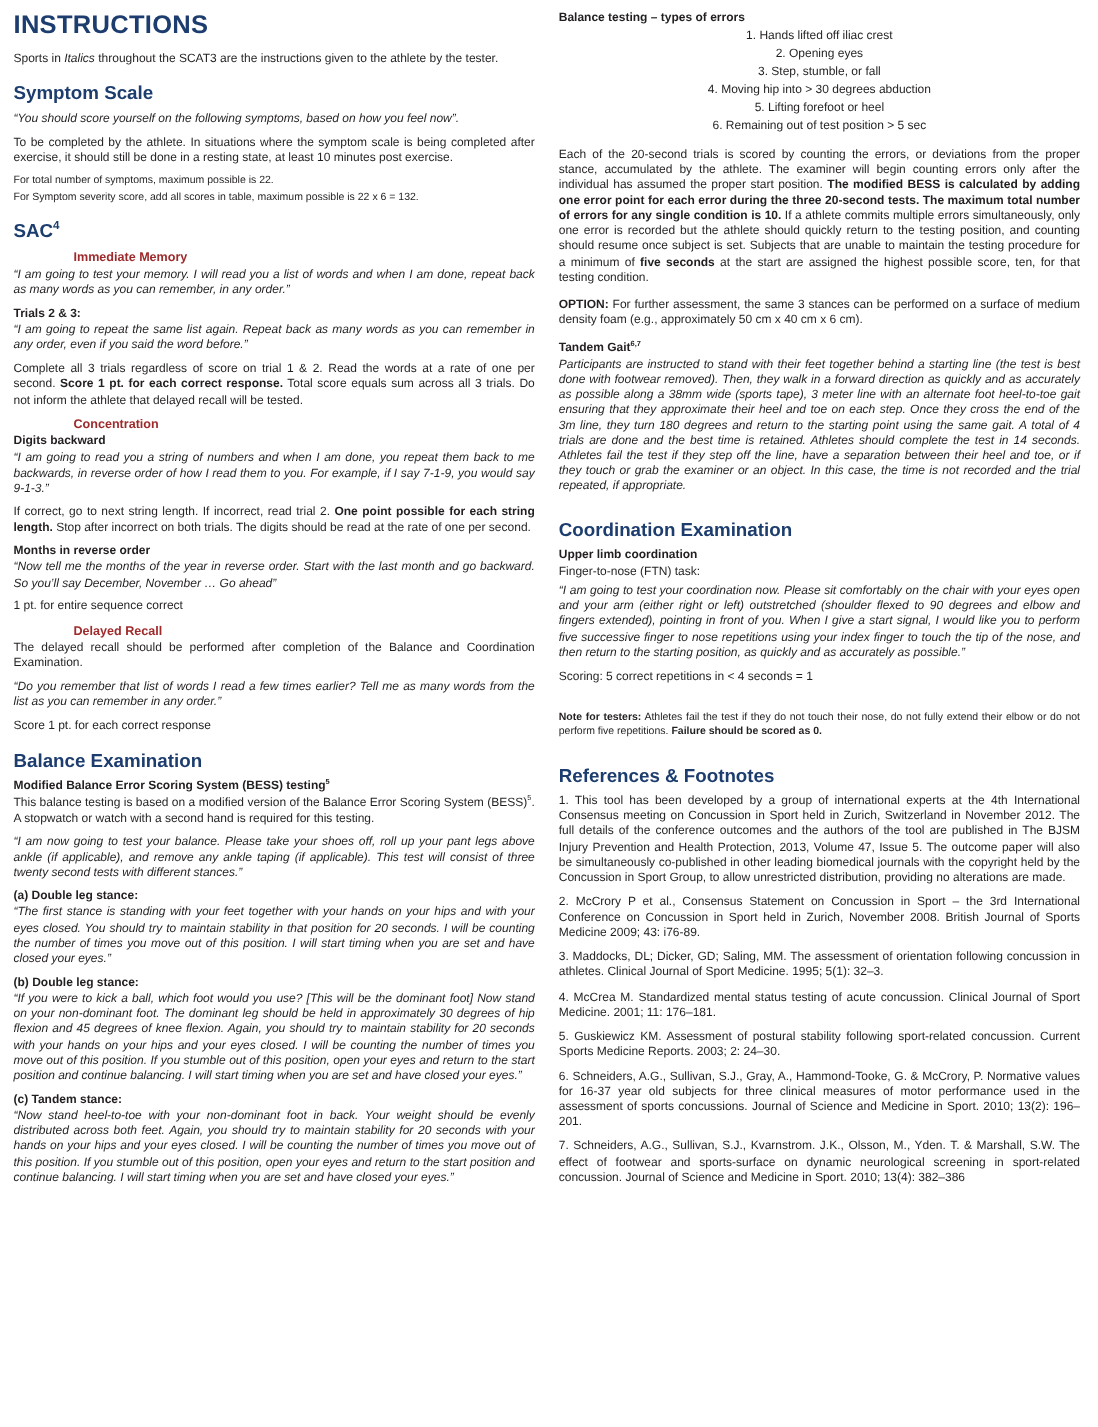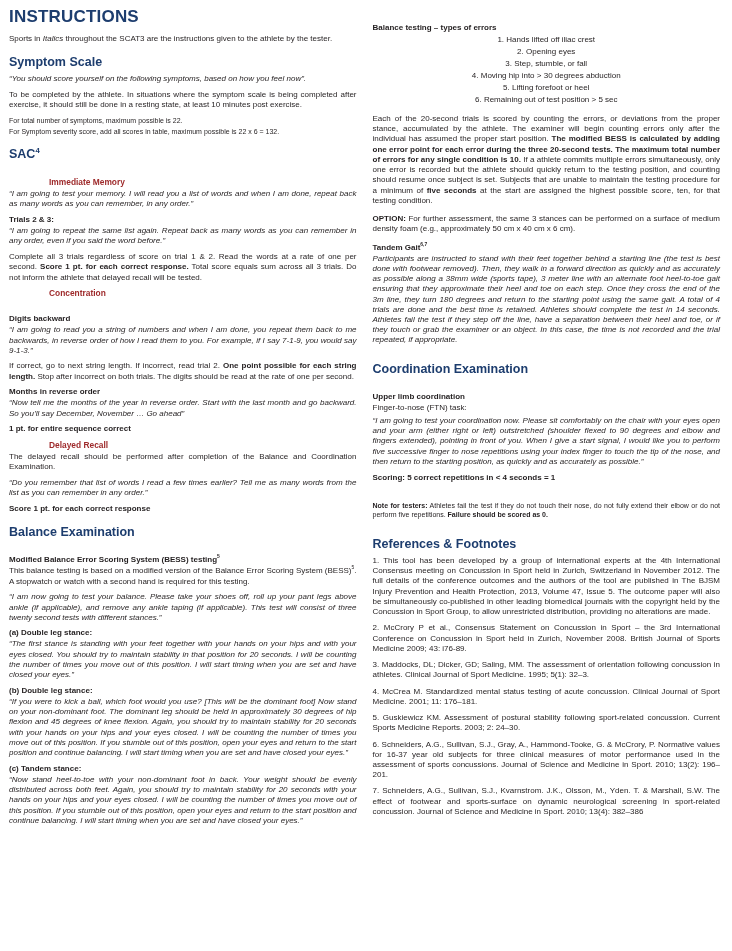--- a/index.html
+++ b/index.html
@@ -8,24 +8,24 @@
   body {
     width:732px; height:951px; background:#ffffff;
     font-family:"Liberation Sans", sans-serif; color:var(--text);
   }
   .page { display:flex; gap:16px; width:732px; height:941px; padding:7px 12px 6px 9px; overflow:hidden; }
   .col { flex:1 1 0; min-width:0; }
   .title { font-size:17px; font-weight:bold; color:var(--navy); margin:0 0 7px; letter-spacing:.2px; }
   .h2 { font-size:12.5px; font-weight:bold; color:var(--navy); margin:11px 0 5px; }
   .h3red { font-size:8.4px; font-weight:bold; color:var(--red); margin:5px 0 2px;padding-left:40px; }
   .bold-label { font-size:8px; font-weight:bold; margin:4px 0 2px; }
-  .first { margin-top:16px; }
+  .first { margin-top:0; }
   .para { font-size:8px; line-height:1.28; margin:0 0 5.5px; text-align:justify; }
   .quote { font-style:italic; }
-  .bold { font-weight:bold; }
+  .bold { font-weight:normal; }
   .fineprint { font-size:7px; line-height:1.3; margin:0 0 2px; text-align:justify; }
   .err-list { margin:2px 0 8px;text-align:center; }
   .err-item { font-size:8px; line-height:1.5; }
   .ref { margin-bottom:6px; }
   sup { font-size:62%; vertical-align:super; line-height:0; }
 </style>
 </head>
 <body>
 
 <div class="page">

